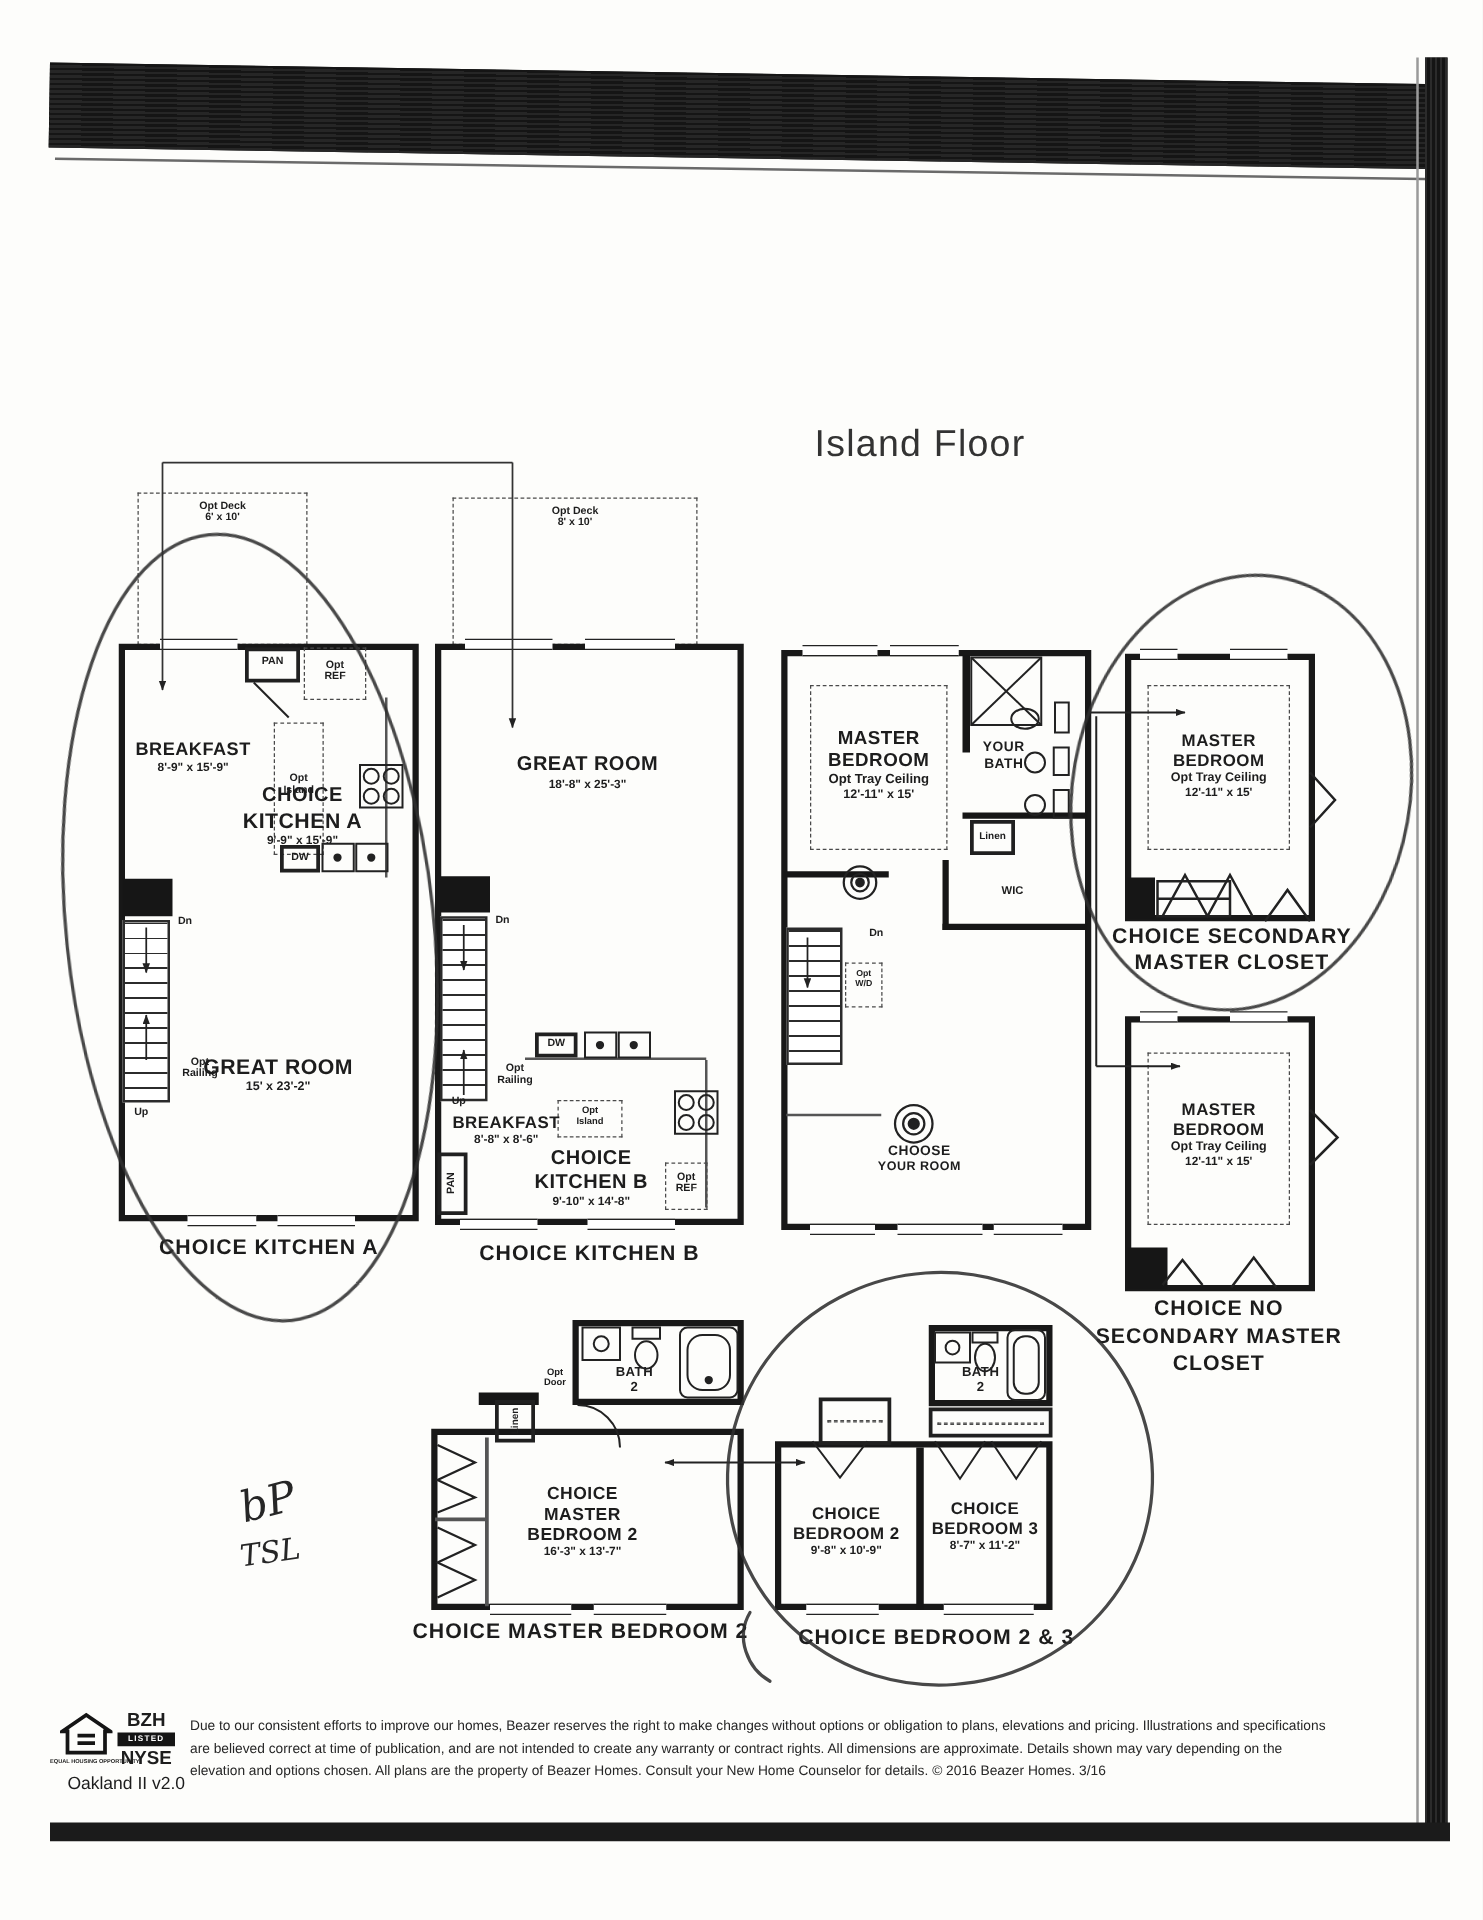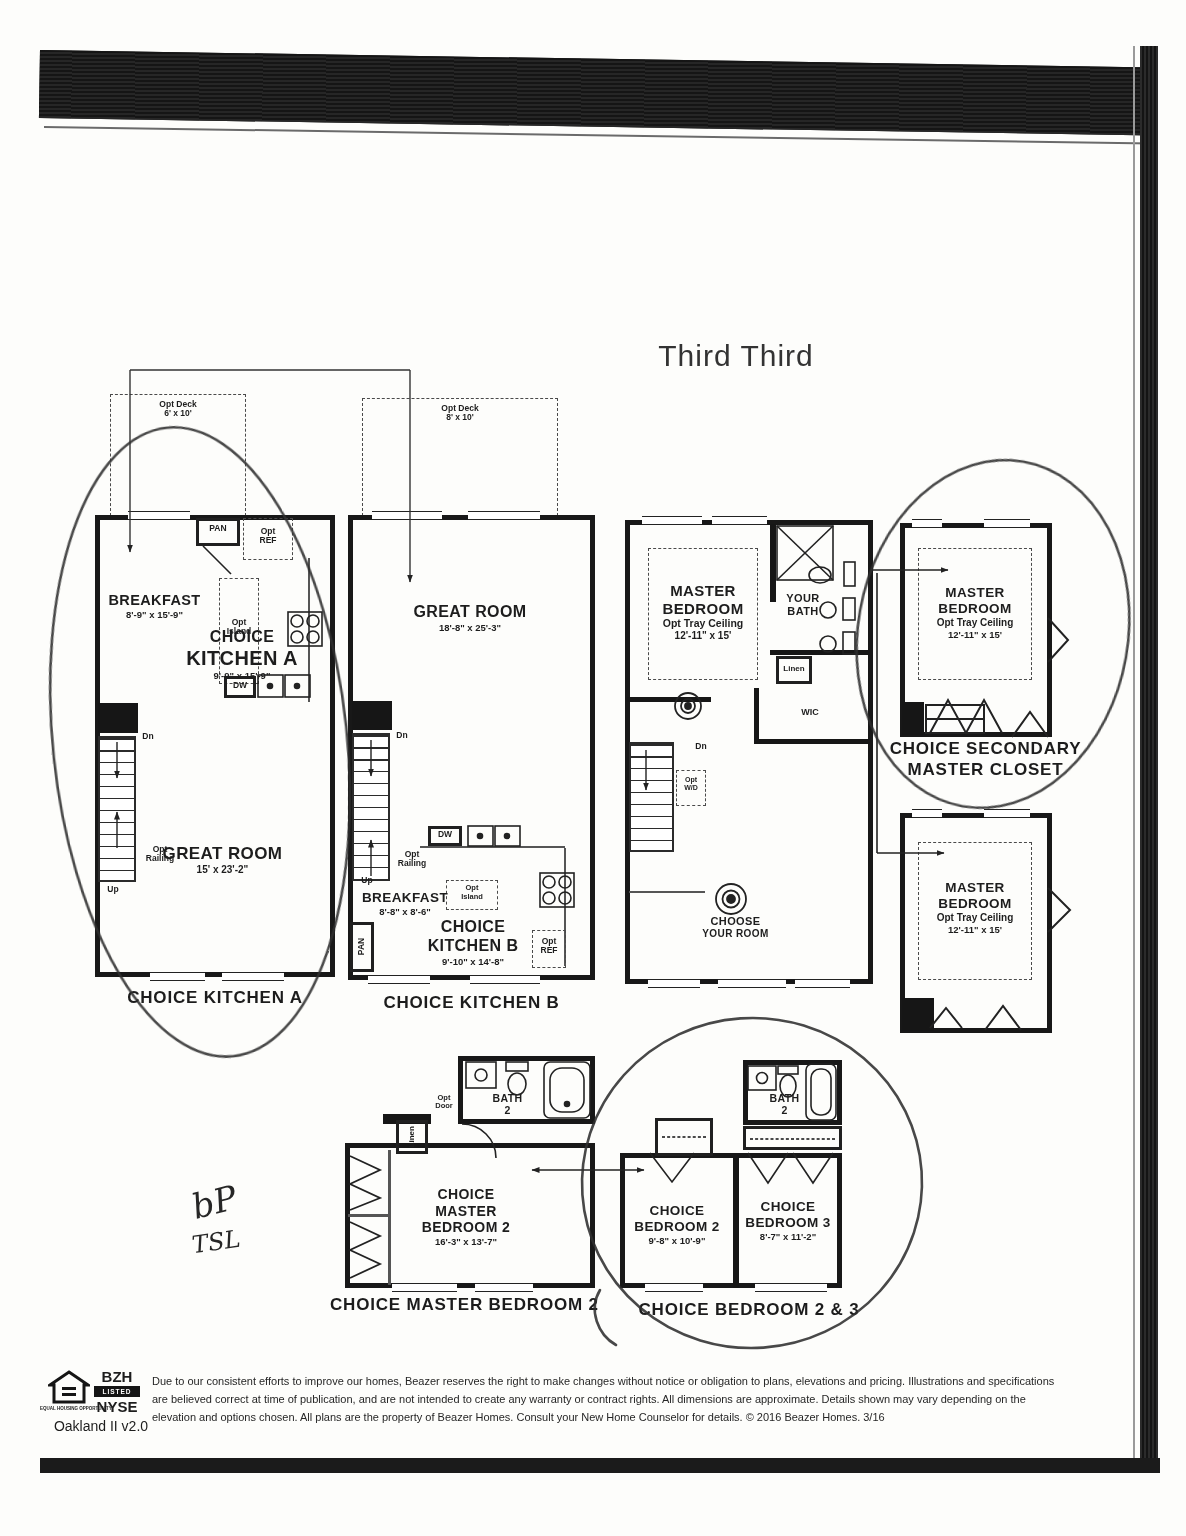--- a/index.html
+++ b/index.html
@@ -27,21 +27,21 @@
 <body>
 
 <div id="page">
 
   <div class="abs" style="left:40px;top:50px;width:1114px;height:68px;background:#1c1c1c;background-image:repeating-linear-gradient(0deg,#262626 0 2px,#151515 2px 4px);transform:rotate(0.9deg);transform-origin:left top"></div>
   <div class="abs" style="left:44px;top:126px;width:1108px;height:2px;background:#6a6a6a;transform:rotate(0.85deg);transform-origin:left top"></div>
 
   <div class="abs" style="left:1140px;top:46px;width:18px;height:1426px;background:#1d1d1d;background-image:repeating-linear-gradient(90deg,#2b2b2b 0 2px,#141414 2px 4px)"></div>
   <div class="abs" style="left:1133px;top:46px;width:2px;height:1426px;background:#9a9a9a"></div>
 
-  <div class="lbl z30" style="left:586px;top:338px;width:300px;font-size:30px;color:#333;letter-spacing:1px">Third Third</div>
+  <div class="lbl z30" style="left:586px;top:338px;width:300px;font-size:30px;color:#333;letter-spacing:1px">Island Floor</div>
 
   <div class="dashed" style="left:110px;top:394px;width:136px;height:122px"></div>
   <div class="lbl tiny z30" style="left:110px;top:400px;width:136px">
     <div>Opt Deck</div>
     <div>6' x 10'</div>
   </div>
 
   <div class="wall" style="left:95px;top:515px;width:240px;height:462px"></div>
   <div class="win" style="left:128px;top:511px;width:62px"></div>
   <div class="win" style="left:150px;top:972px;width:55px"></div>
@@ -62,21 +62,21 @@
     <div>Island</div>
   </div>
 
   <div class="lbl z30" style="left:97px;top:592px;width:115px">
     <div class="room" style="font-size:14.5px">BREAKFAST</div>
     <div class="dims" style="font-size:9.5px">8'-9" x 15'-9"</div>
   </div>
 
   <div class="lbl z30" style="left:182px;top:628px;width:120px">
     <div class="room" style="font-size:16px">CHOICE</div>
-    <div class="room" style="font-size:20px">KITCHEN A</div>
+    <div class="room" style="font-size:17px">KITCHEN A</div>
     <div class="dims" style="font-size:9.5px">9'-9" x 15'-9"</div>
   </div>
 
   <div class="wall3" style="left:224px;top:676px;width:32px;height:22px"></div>
   <div class="lbl tiny z30" style="left:224px;top:681px;width:32px">DW</div>
 
   <div class="blk" style="left:98px;top:703px;width:40px;height:30px"></div>
   <div class="stairs" style="left:98px;top:736px;width:38px;height:146px"></div>
   <div class="lbl tiny z30" style="left:138px;top:732px;width:20px">Dn</div>
   <div class="lbl tiny z30" style="left:98px;top:885px;width:30px">Up</div>
@@ -215,20 +215,25 @@
   <div class="win" style="left:912px;top:809px;width:30px"></div>
   <div class="win" style="left:984px;top:809px;width:46px"></div>
   <div class="dashed" style="left:918px;top:842px;width:114px;height:138px"></div>
   <div class="lbl z30" style="left:915px;top:880px;width:120px">
     <div class="room" style="font-size:13.5px">MASTER</div>
     <div class="room" style="font-size:13.5px">BEDROOM</div>
     <div style="font-size:10px;font-weight:600">Opt Tray Ceiling</div>
     <div class="dims" style="font-size:9.5px">12'-11" x 15'</div>
   </div>
   <div class="blk" style="left:902px;top:998px;width:32px;height:33px"></div>
+  <div class="cap" style="left:860px;top:1036px;width:230px;line-height:1.28">
+    <div>CHOICE NO</div>
+    <div>SECONDARY MASTER</div>
+    <div>CLOSET</div>
+  </div>
 
   <div class="wall" style="left:458px;top:1056px;width:137px;height:68px"></div>
   <div class="wall" style="left:345px;top:1143px;width:250px;height:145px"></div>
   <div class="win" style="left:392px;top:1283px;width:65px"></div>
   <div class="win" style="left:475px;top:1283px;width:58px"></div>
   <div class="blk" style="left:383px;top:1114px;width:48px;height:10px"></div>
   <div class="wall3" style="left:396px;top:1120px;width:32px;height:34px"></div>
   <div class="lbl vtext z30" style="left:393px;top:1132px;width:38px;font-size:8px;font-weight:600">Linen</div>
   <div class="lbl z30" style="left:430px;top:1094px;width:28px;font-size:7.5px;font-weight:600;line-height:1.1">
     <div>Opt</div>
@@ -281,21 +286,21 @@
     <rect x="14" y="17" width="14" height="3" fill="#151515"></rect>
     <rect x="14" y="23" width="14" height="3" fill="#151515"></rect>
   </svg>
   <div class="lbl z30" style="left:40px;top:1406px;width:58px;font-size:4.5px;font-weight:700">EQUAL HOUSING OPPORTUNITY</div>
   <div class="lbl z30" style="left:92px;top:1368px;width:50px;font-size:15px;font-weight:700">BZH</div>
   <div class="abs" style="left:94px;top:1386px;width:46px;height:11px;background:#151515;color:#fff;font-size:6.5px;font-weight:700;text-align:center;line-height:11px;letter-spacing:1px">LISTED</div>
   <div class="lbl z30" style="left:92px;top:1398px;width:50px;font-size:15px;font-weight:700">NYSE</div>
   <div class="lbl z30" style="left:36px;top:1418px;width:130px;font-size:14px;font-weight:500">Oakland II v2.0</div>
 
   <div class="abs z30" style="left:152px;top:1372px;width:912px;font-size:11px;line-height:18px;color:#262626;font-weight:500">
-    <div>Due to our consistent efforts to improve our homes, Beazer reserves the right to make changes without notice or obligation to plans, elevations and pricing. Illustrations and specifications</div>
+    <div>Due to our consistent efforts to improve our homes, Beazer reserves the right to make changes without options or obligation to plans, elevations and pricing. Illustrations and specifications</div>
     <div>are believed correct at time of publication, and are not intended to create any warranty or contract rights. All dimensions are approximate. Details shown may vary depending on the</div>
     <div>elevation and options chosen. All plans are the property of Beazer Homes. Consult your New Home Counselor for details. © 2016 Beazer Homes.   3/16</div>
   </div>
 
   <div class="abs" style="left:40px;top:1458px;width:1120px;height:15px;background:#1b1b1b"></div>
 
 
   <svg class="overlay" width="1186" height="1536" viewBox="0 0 1186 1536">
     <defs>
       <marker id="ah" markerWidth="10" markerHeight="8" refX="7.5" refY="3" orient="auto-start-reverse" markerUnits="userSpaceOnUse">

